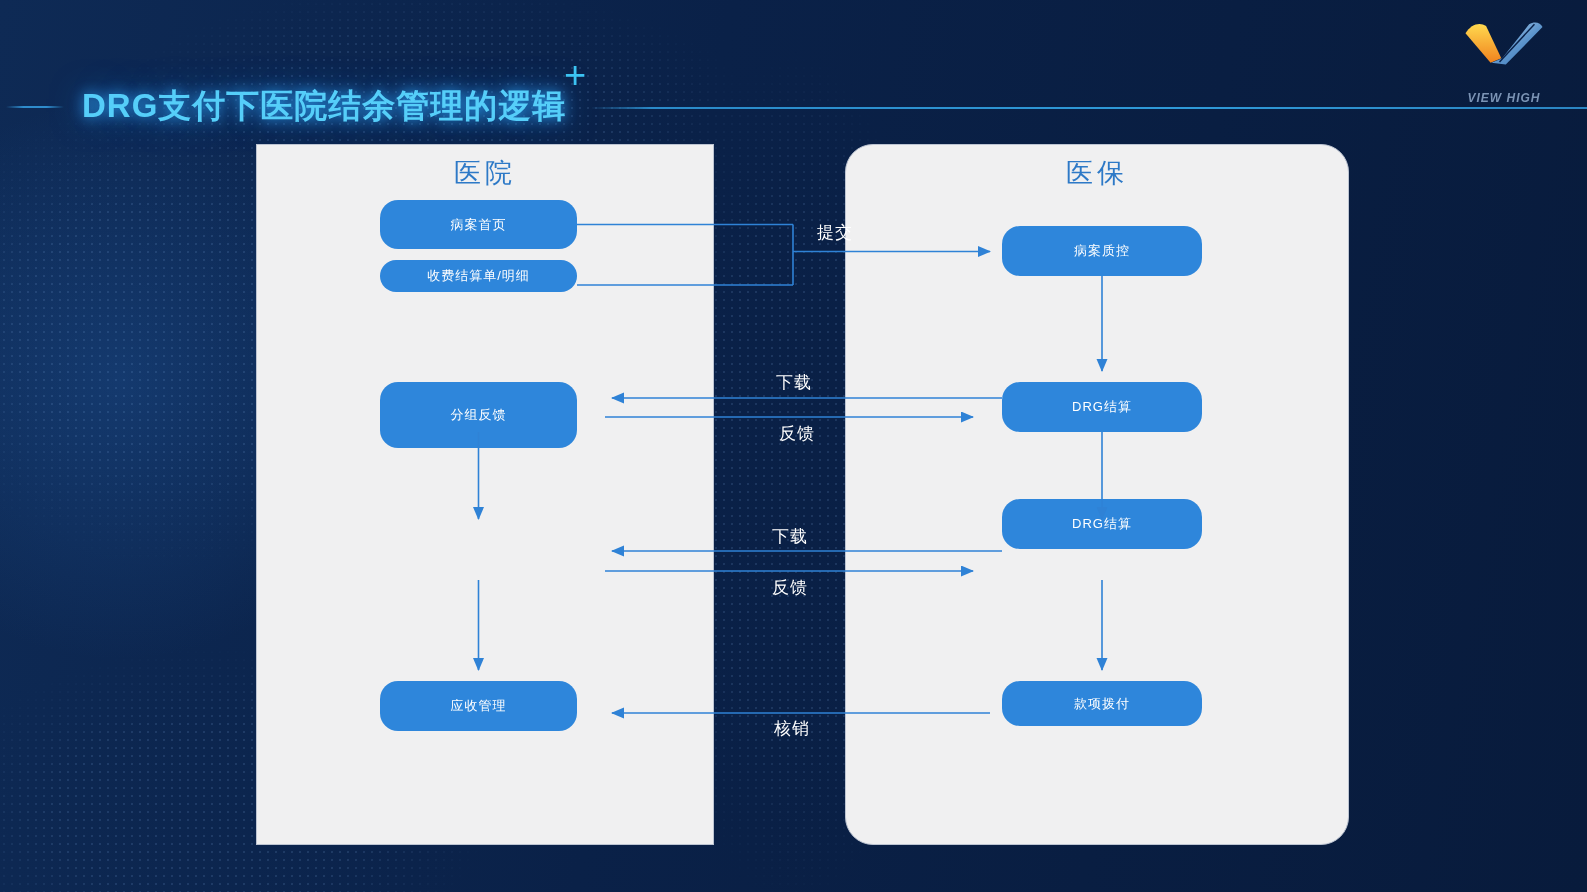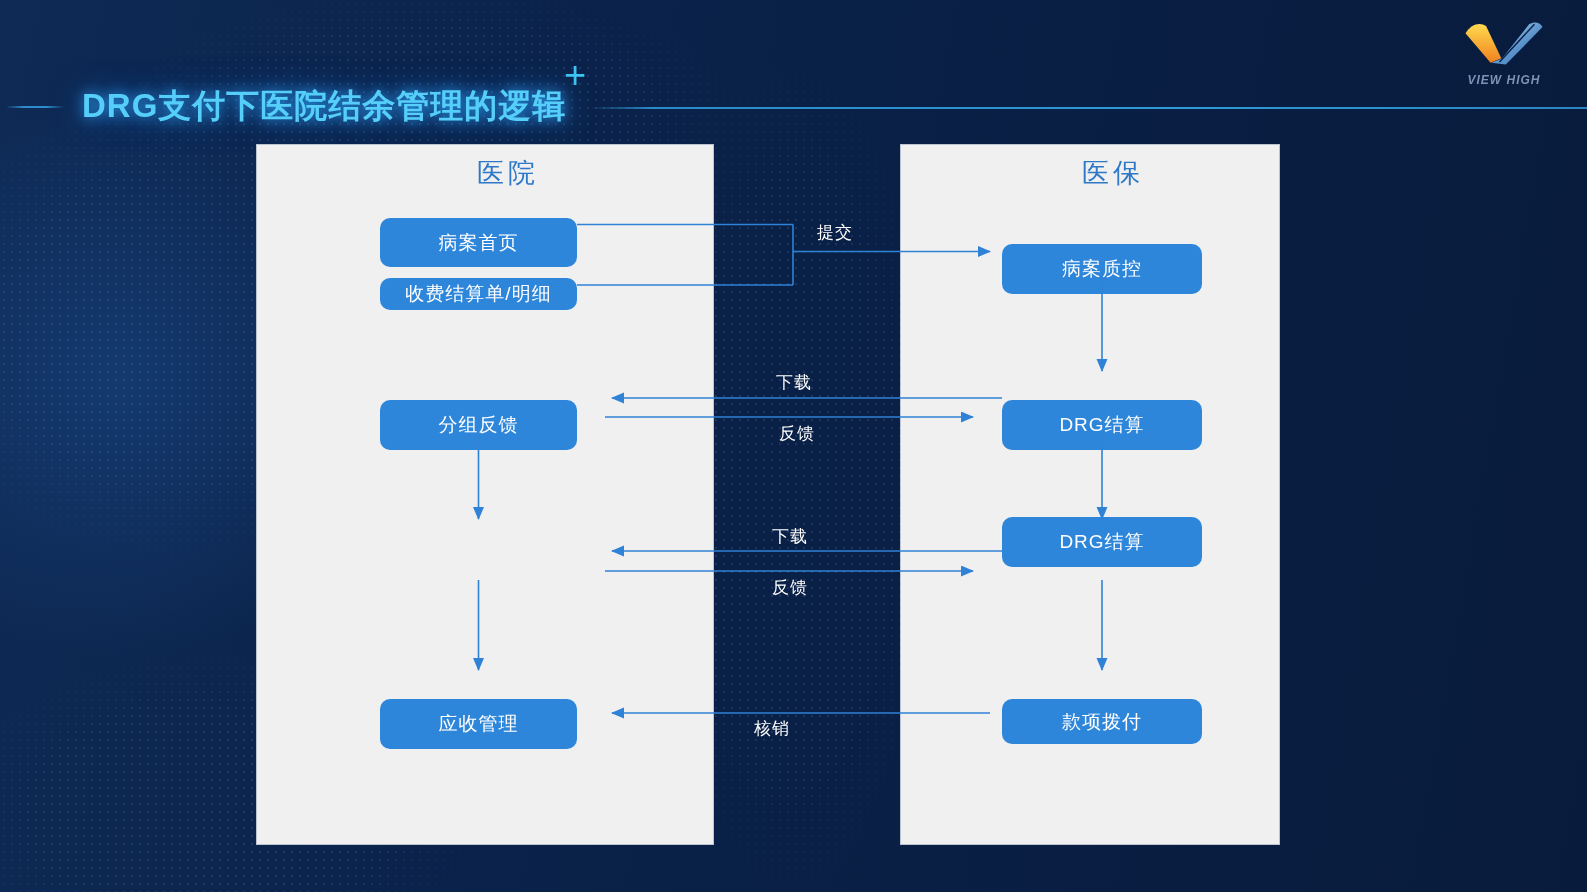--- a/index.html
+++ b/index.html
@@ -40,37 +40,37 @@
   .title-line-right{
     position:absolute;left:592px;top:107px;width:995px;height:2px;
     background:linear-gradient(90deg,rgba(45,140,210,.05),#2a8ac9 6%,#2f9ad8 60%,#2b85c2 100%);
   }
   .plus{
     position:absolute;left:564px;top:56px;font-size:38px;font-weight:300;
     color:#3cc3f2;line-height:1;
   }
   .logo{position:absolute;left:1452px;top:20px;width:104px;text-align:center;}
   .logo-text{
-    margin-top:1px;font-size:12px;font-weight:700;font-style:italic;
+    margin-top:19px;font-size:12px;font-weight:700;font-style:italic;
     color:#7b93b4;letter-spacing:1px;white-space:nowrap;
   }
   .panel{
     position:absolute;top:144px;height:701px;background:#f0f0f1;
     border:1px solid #bcc4d2;box-sizing:border-box;
   }
   .panel-left{left:256px;width:458px;}
-  .panel-right{left:900px;width:380px;}
+  .panel-right{left:845px;width:504px;border-radius:28px;}
   .panel-title{
     position:absolute;top:10px;left:0;width:100%;text-align:center;
-    font-size:27px;font-weight:400;color:#2d79c7;letter-spacing:4px;padding-left:23px;
+    font-size:27px;font-weight:400;color:#2d79c7;letter-spacing:4px;
   }
   .node{
-    position:absolute;background:#2e86db;border-radius:10px;color:#fff;
-    font-size:19px;display:flex;align-items:center;justify-content:center;
-    letter-spacing:1px;white-space:nowrap;margin-top:18px;
+    position:absolute;background:#2e86db;border-radius:18px;color:#fff;
+    font-size:13px;display:flex;align-items:center;justify-content:center;
+    letter-spacing:1px;white-space:nowrap;
   }
   .arrows{position:absolute;left:0;top:0;pointer-events:none;}
   .flow-label{
     position:absolute;transform:translate(-50%,-50%);
     color:#fff;font-size:17px;font-weight:400;letter-spacing:1px;white-space:nowrap;
   }
 </style>
 </head>
 <body>
 
@@ -105,21 +105,21 @@
 
   <div class="panel panel-left">
     <div class="panel-title">医院</div>
   </div>
   <div class="panel panel-right">
     <div class="panel-title">医保</div>
   </div>
 
   <div class="node" style="left:380px;top:200px;width:197px;height:49px">病案首页</div>
   <div class="node" style="left:380px;top:260px;width:197px;height:32px">收费结算单/明细</div>
-  <div class="node" style="left:380px;top:382px;width:197px;height:50px">分组反馈</div>
+  <div class="node" style="left:380px;top:382px;width:197px;height:66px">分组反馈</div>
   <div class="node" style="left:1002px;top:226px;width:200px;height:50px">病案质控</div>
 
   <div class="node" style="left:380px;top:681px;width:197px;height:50px">应收管理</div>
   <div class="node" style="left:1002px;top:382px;width:200px;height:50px">DRG结算</div>
   <div class="node" style="left:1002px;top:499px;width:200px;height:50px">DRG结算</div>
   <div class="node" style="left:1002px;top:681px;width:200px;height:45px">款项拨付</div>
 
   <svg class="arrows" width="1587" height="892" viewBox="0 0 1587 892">
     <defs>
       <marker id="ah" markerUnits="userSpaceOnUse" markerWidth="14" markerHeight="12" refX="12" refY="5.5" orient="auto">
@@ -147,14 +147,14 @@
       <path d="M1102,432 V519" marker-end="url(#ah)"></path>
       <path d="M1102,580 V670" marker-end="url(#ah)"></path>
     </g>
   </svg>
 
   <div class="flow-label" style="left:835px;top:232px">提交</div>
   <div class="flow-label" style="left:794px;top:382px">下载</div>
   <div class="flow-label" style="left:797px;top:433px">反馈</div>
   <div class="flow-label" style="left:790px;top:536px">下载</div>
   <div class="flow-label" style="left:790px;top:587px">反馈</div>
-  <div class="flow-label" style="left:772px;top:728px">核销</div>
+  <div class="flow-label" style="left:792px;top:728px">核销</div>
 </div>
 
 </body></html>

